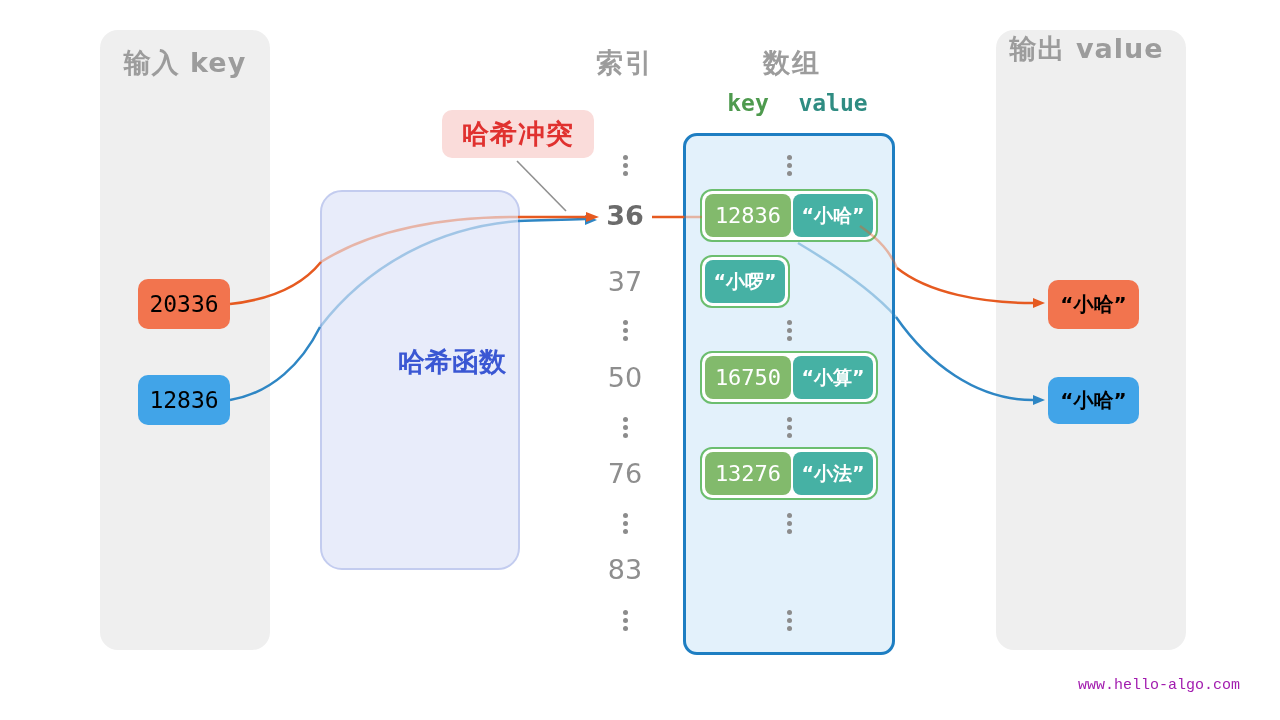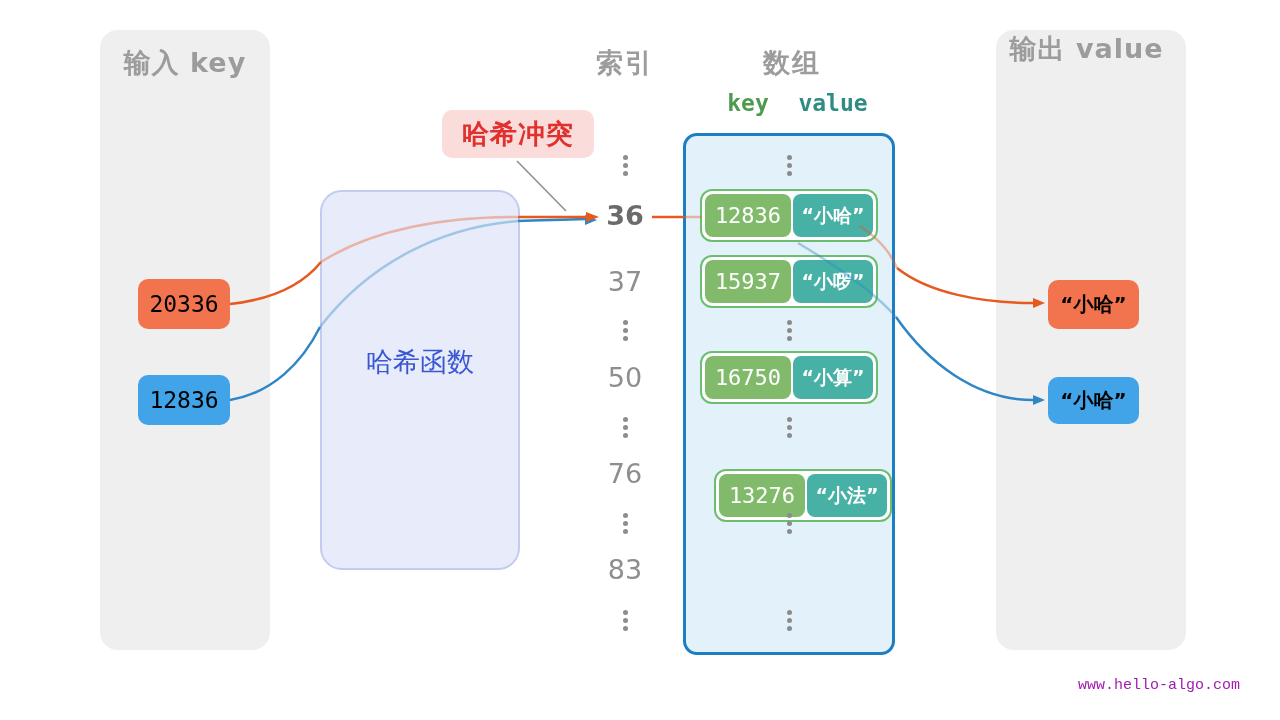--- a/index.html
+++ b/index.html
@@ -10,21 +10,21 @@
   .panel-title{position:absolute;font-weight:bold;color:#9c9c9c;font-size:27px;text-align:center;white-space:nowrap;letter-spacing:1px;}
 
   .chip{position:absolute;display:flex;align-items:center;justify-content:center;color:#000000;
         border-radius:10px;font-family:"DejaVu Sans Mono","Liberation Mono",monospace;font-size:23px;}
   .chip.orange{background:#f2744e;}
   .chip.blue{background:#41a4e8;}
   .chip.cjk{font-family:"DejaVu Sans","Liberation Sans",sans-serif;font-size:20px;font-weight:bold;}
 
   .hash-box{position:absolute;left:320px;top:190px;width:200px;height:380px;background:#e8ecfa;
             border:2px solid #c3ccef;border-radius:22px;box-sizing:border-box;}
-  .hash-title{position:absolute;left:320px;top:344px;width:200px;text-align:center;color:#3a57d3;font-size:27px;font-weight:normal;}
+  .hash-title{position:absolute;left:320px;top:344px;width:200px;text-align:center;color:#3a57d3;font-size:27px;font-weight:bold;padding-left:32px;}
   .hash-formula{position:absolute;left:320px;top:393px;width:200px;text-align:center;color:#3a57d3;font-size:22px;
                 font-family:"DejaVu Sans Mono","Liberation Mono",monospace;}
 
   .collision{position:absolute;left:442px;top:110px;width:152px;height:48px;background:#fadcda;color:#e0312f;
              font-weight:bold;font-size:27px;border-radius:10px;display:flex;align-items:center;justify-content:center;letter-spacing:1px;}
 
   .col-title{position:absolute;font-weight:bold;color:#9c9c9c;font-size:27px;text-align:center;letter-spacing:2px;}
   .kv-head{position:absolute;top:90px;font-family:"DejaVu Sans Mono","Liberation Mono",monospace;font-size:23px;font-weight:bold;text-align:center;}
   .kv-head.k{left:710px;width:76px;color:#4e9a4e;}
   .kv-head.v{left:793px;width:80px;color:#2f8c82;}
@@ -81,30 +81,29 @@
   <div class="idx" style="top:554px;">83</div>
   <div class="vdots" style="left:623px;top:618px;"></div>
 
   <div class="array-box"></div>
   <div class="vdots" style="left:787px;top:163px;"></div>
   <div class="pair" style="top:189px;">
     <div class="k">12836</div>
     <div class="v">“小哈”</div>
   </div>
   <div class="pair" style="top:255px;">
-    <div class="k">15937</div>
     <div class="v">“小啰”</div>
   </div>
   <div class="vdots" style="left:787px;top:328px;"></div>
   <div class="pair" style="top:351px;text-align:right;">
     <div class="k">16750</div>
     <div class="v">“小算”</div>
   </div>
   <div class="vdots" style="left:787px;top:425px;"></div>
-  <div class="pair" style="top:469px;margin-left:14px;">
+  <div class="pair" style="top:447px;">
     <div class="k">13276</div>
     <div class="v">“小法”</div>
   </div>
   <div class="vdots" style="left:787px;top:521px;"></div>
   <div class="vdots" style="left:787px;top:618px;"></div>
 
   <div class="panel" style="left:996px;top:30px;width:190px;height:620px;"></div>
   <div class="panel-title" style="left:996px;top:31px;width:181px;">输出 value</div>
   <div class="chip orange cjk" style="left:1048px;top:280px;width:91px;height:49px;">“小哈”</div>
   <div class="chip blue cjk" style="left:1048px;top:377px;width:91px;height:47px;">“小哈”</div>

